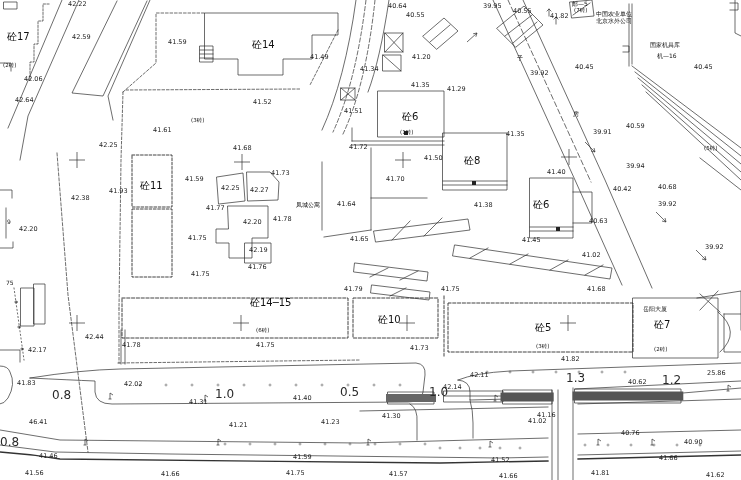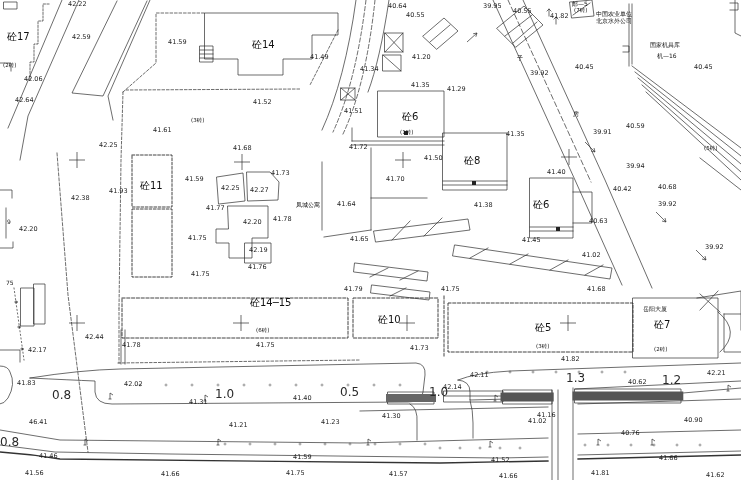--- a/index.html
+++ b/index.html
@@ -311,34 +311,34 @@
       <span class="lbl e" style="left: 344px; top: 286px;">41.79</span>
       <span class="lbl e" style="left: 441px; top: 286px;">41.75</span>
       <span class="lbl e" style="left: 587px; top: 286px;">41.68</span>
       <span class="lbl e" style="left: 85px; top: 334px;">42.44</span>
       <span class="lbl e" style="left: 28px; top: 347px;">42.17</span>
       <span class="lbl e" style="left: 122px; top: 342px;">41.78</span>
       <span class="lbl e" style="left: 256px; top: 342px;">41.75</span>
       <span class="lbl e" style="left: 410px; top: 345px;">41.73</span>
       <span class="lbl e" style="left: 561px; top: 356px;">41.82</span>
       <span class="lbl e" style="left: 470px; top: 372px; text-align: center;">42.11</span>
-      <span class="lbl e" style="left: 707px; top: 370px;">42.21</span>
+      <span class="lbl e" style="left: 707px; top: 370px;">25.86</span>
       <span class="lbl e" style="left: 17px; top: 380px;">41.83</span>
       <span class="lbl e" style="left: 124px; top: 381px;">42.02</span>
       <span class="lbl e" style="left: 443px; top: 384px;">42.14</span>
       <span class="lbl e" style="left: 628px; top: 379px;">40.62</span>
       <span class="lbl e" style="left: 189px; top: 399px;">41.31</span>
       <span class="lbl e" style="left: 293px; top: 395px;">41.40</span>
       <span class="lbl e" style="left: 382px; top: 413px;">41.30</span>
       <span class="lbl e" style="left: 497px; top: 412px; margin-left: 40px;">41.16</span>
       <span class="lbl e" style="left: 528px; top: 418px;">41.02</span>
       <span class="lbl e" style="left: 29px; top: 419px;">46.41</span>
       <span class="lbl e" style="left: 229px; top: 422px;">41.21</span>
       <span class="lbl e" style="left: 321px; top: 419px;">41.23</span>
-      <span class="lbl e" style="left: 684px; top: 417px;">40.90</span>
+      <span class="lbl e" style="left: 684px; top: 439px;">40.90</span>
       <span class="lbl e" style="left: 621px; top: 430px;">40.76</span>
       <span class="lbl e" style="left: 39px; top: 453px;">41.46</span>
       <span class="lbl e" style="left: 293px; top: 454px;">41.59</span>
       <span class="lbl e" style="left: 491px; top: 457px;">41.52</span>
       <span class="lbl e" style="left: 659px; top: 455px;">41.66</span>
       <span class="lbl e" style="left: 25px; top: 470px;">41.56</span>
       <span class="lbl e" style="left: 161px; top: 471px;">41.66</span>
       <span class="lbl e" style="left: 286px; top: 470px;">41.75</span>
       <span class="lbl e" style="left: 389px; top: 471px;">41.57</span>
       <span class="lbl e" style="left: 499px; top: 473px;">41.66</span>

